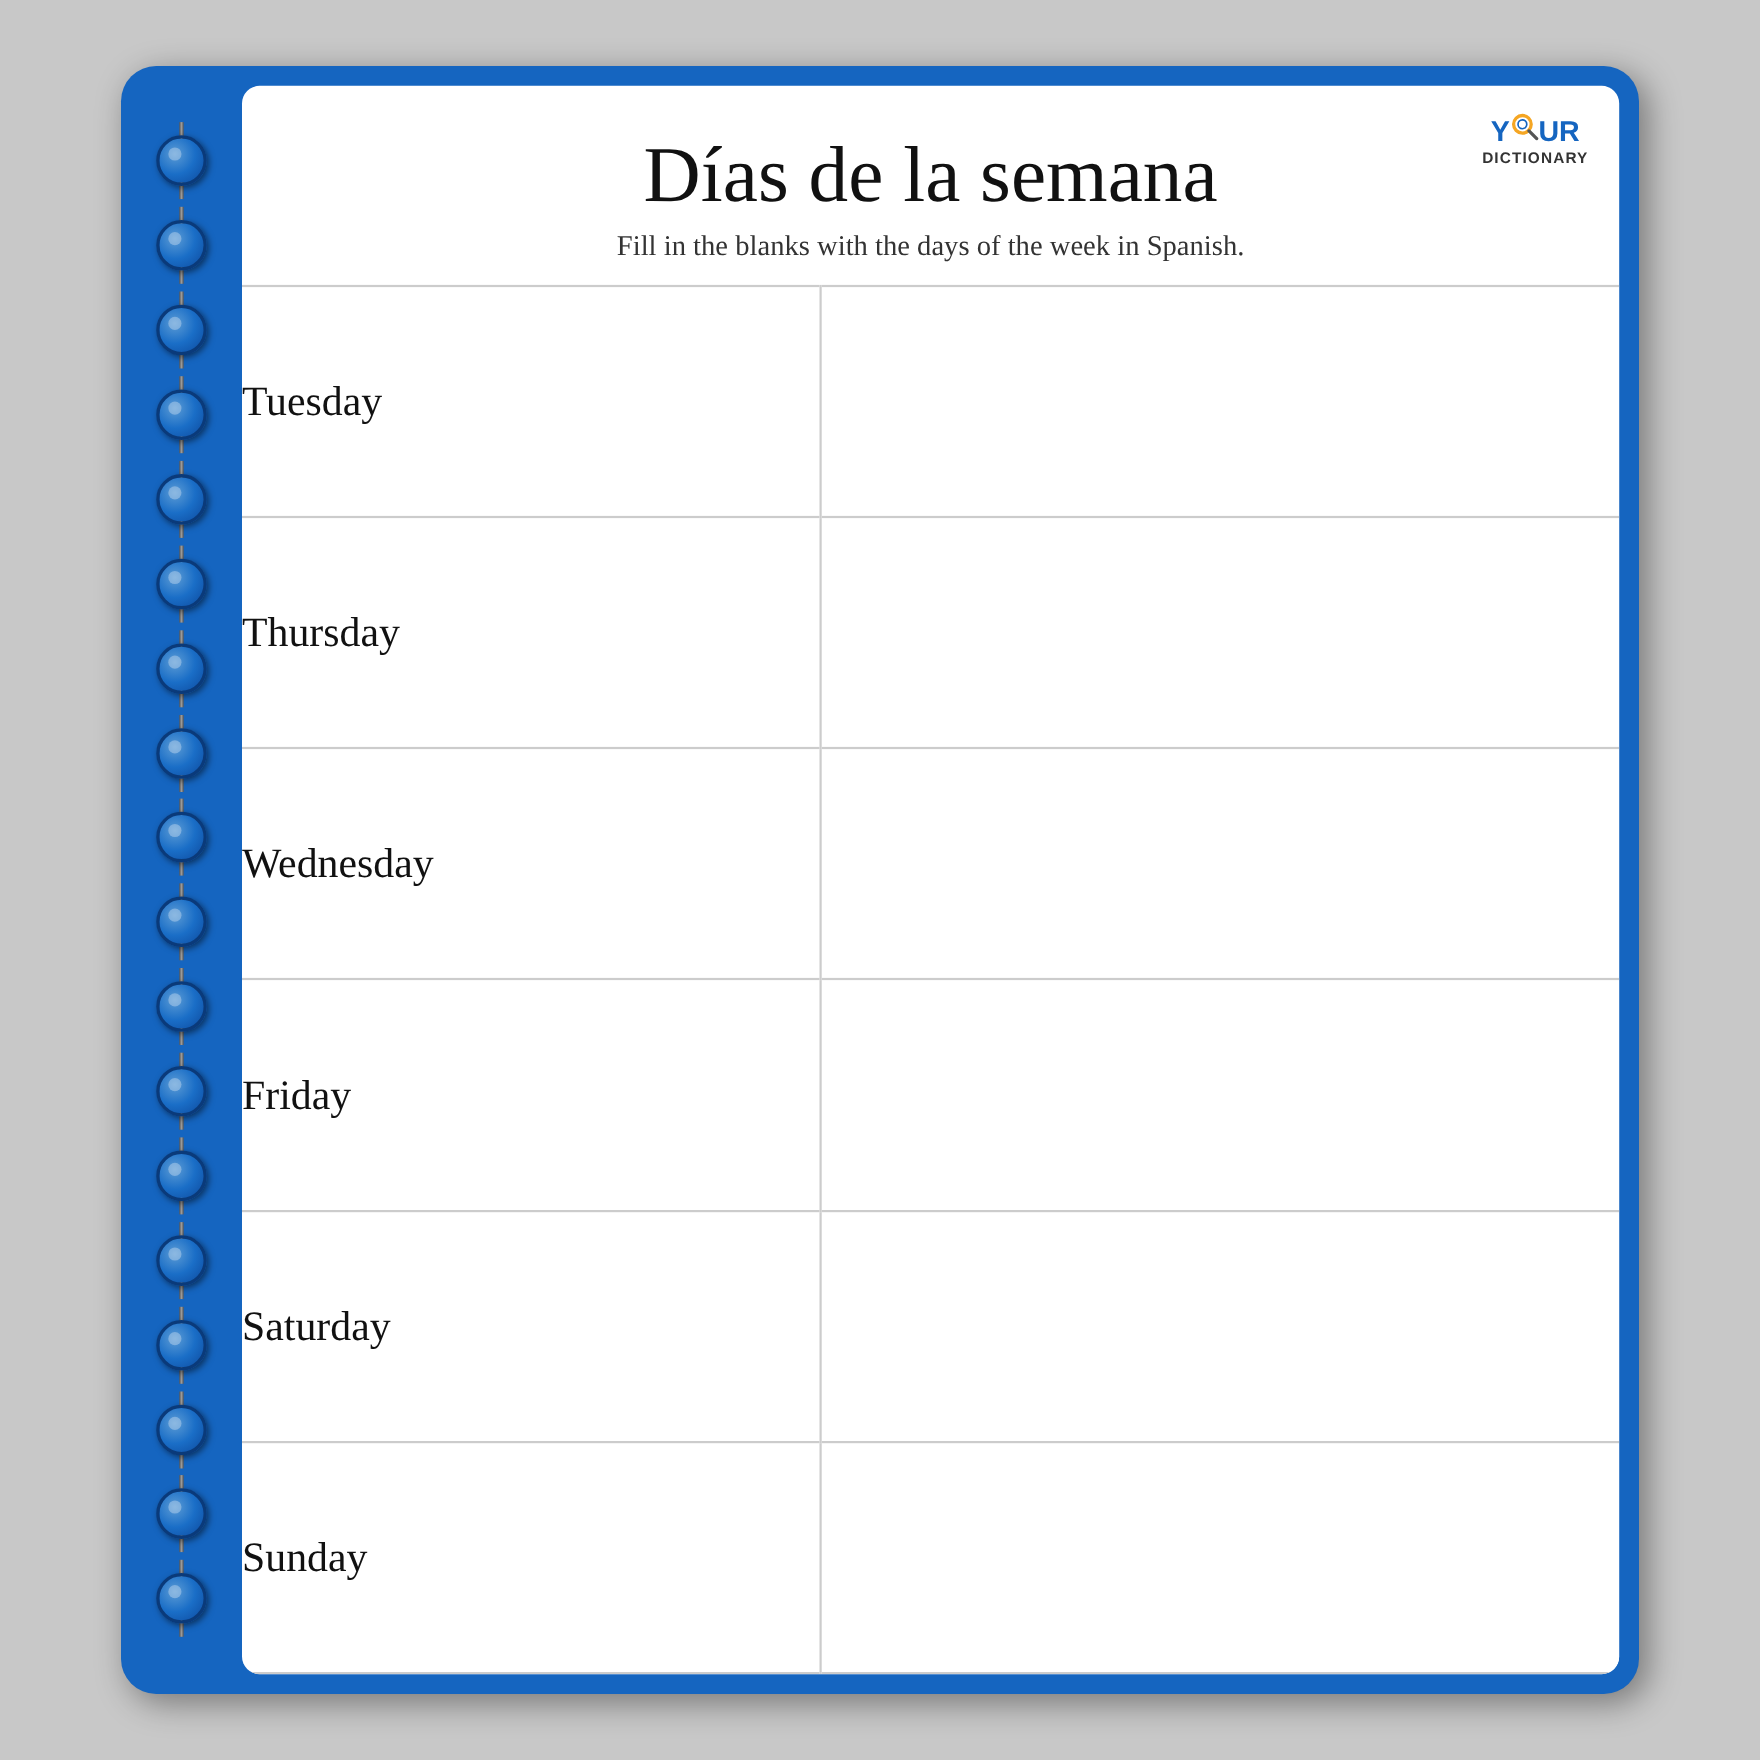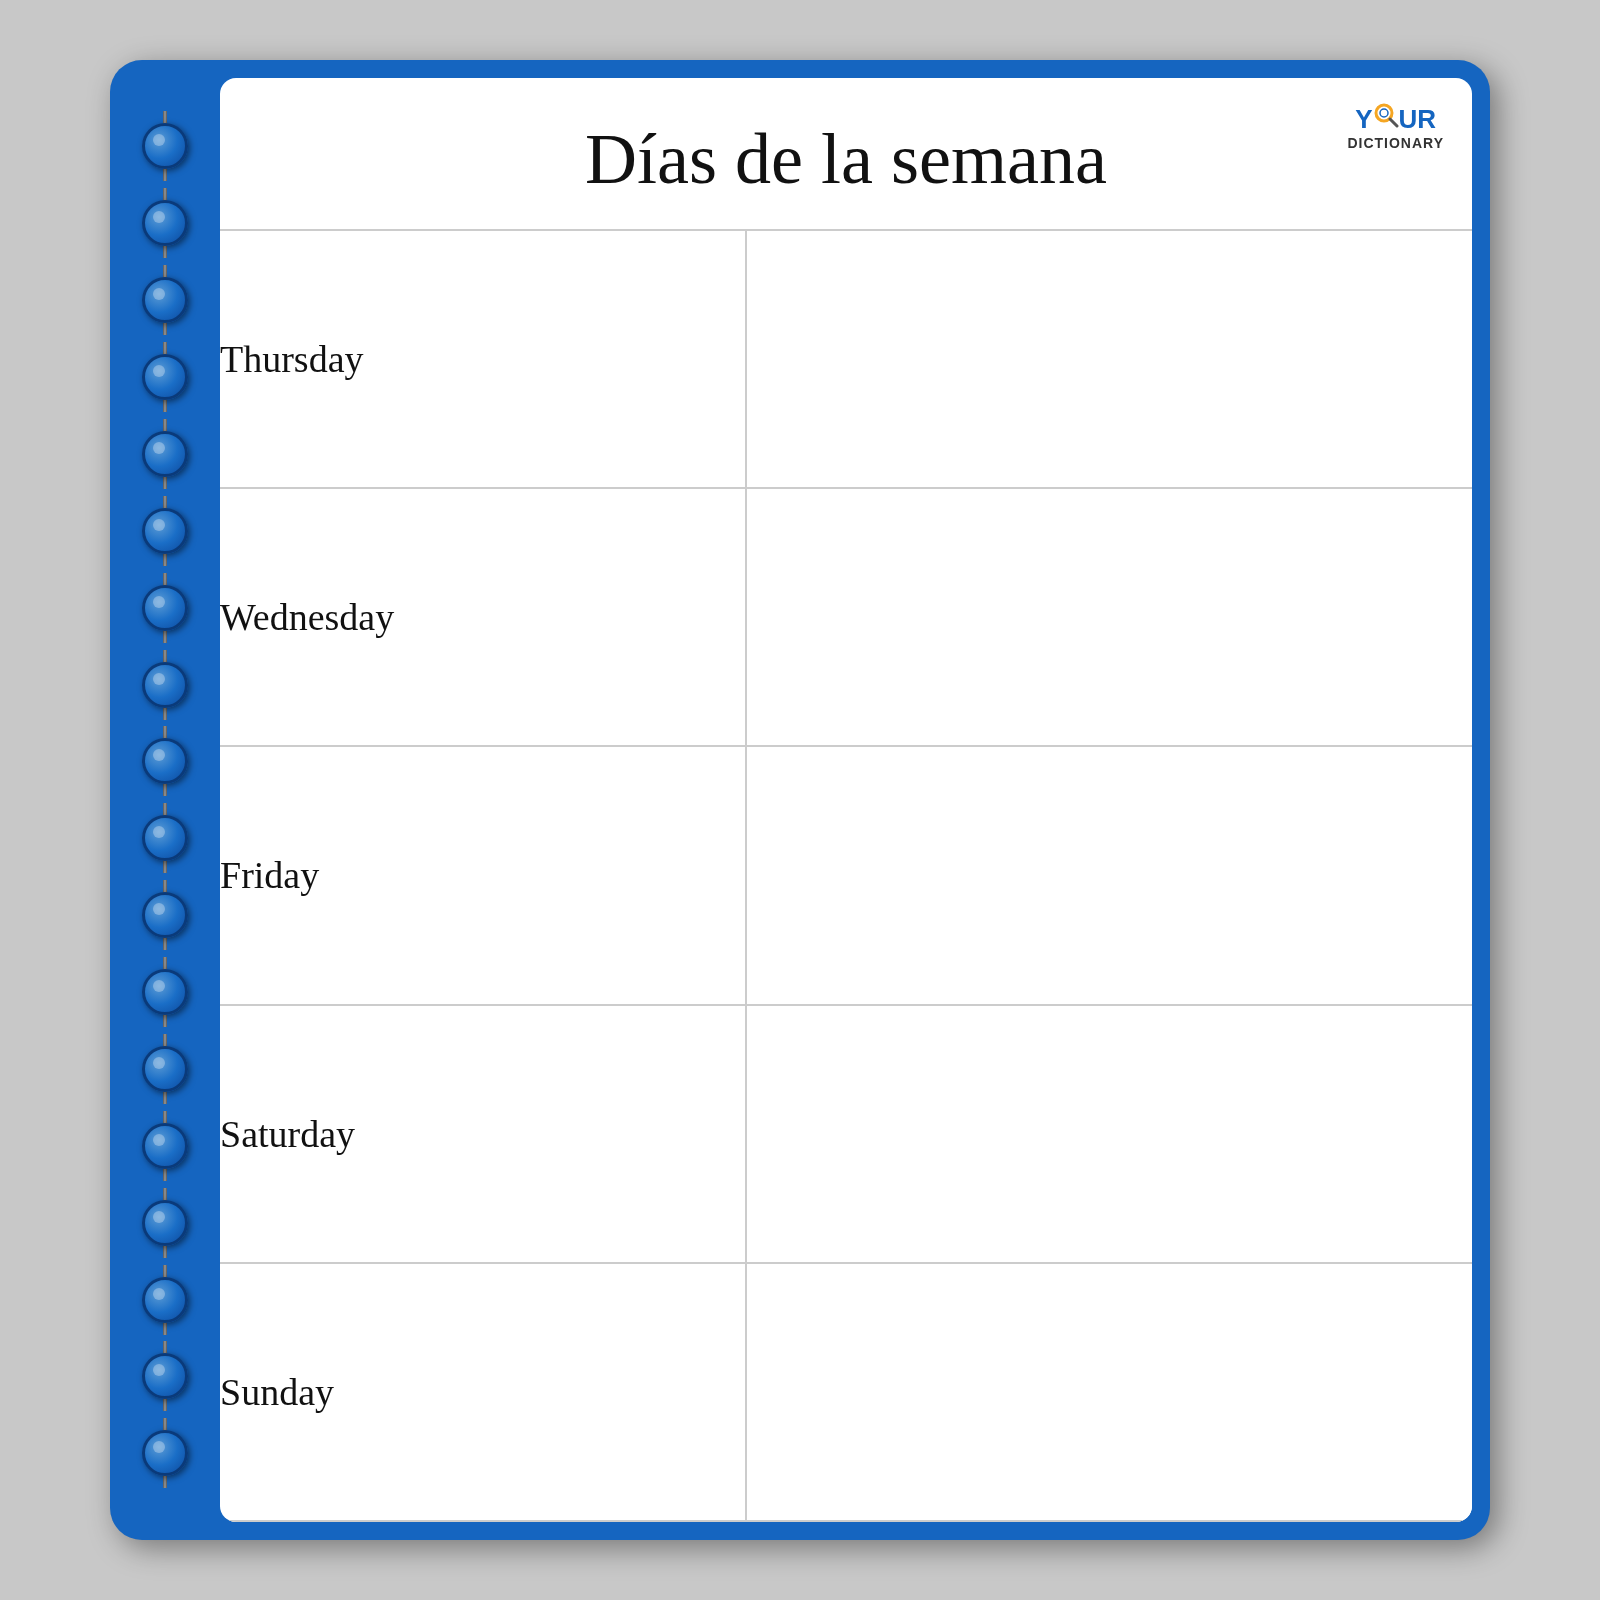--- a/index.html
+++ b/index.html
@@ -262,25 +262,30 @@
               <circle cx="11" cy="11" r="8" fill="none" stroke="#f5a623" stroke-width="3"></circle>
               <circle cx="11" cy="11" r="4" fill="none" stroke="#1565c0" stroke-width="1.5"></circle>
               <line x1="17" y1="17" x2="24" y2="24" stroke="#555" stroke-width="3" stroke-linecap="round"></line>
             </svg>
           </span><span style="color:#1565c0; font-size:26px; font-weight:900; font-family:Arial,sans-serif;margin-top:32px;">UR</span>
         </div>
         <span class="logo-dict">DICTIONARY</span>
       </div>
 
       <div class="title-spanish">Días de la semana</div>
+      <div class="subtitle">Fill in the blanks with the days of the week in Spanish.</div>
     </div>
 
     <table class="worksheet-table">
       <tbody id="days-tbody">
           <tr>
+            <td class="day-cell">Tuesday</td>
+            <td class="answer-cell"></td>
+          </tr>
+          <tr>
             <td class="day-cell">Thursday</td>
             <td class="answer-cell"></td>
           </tr>
           <tr>
             <td class="day-cell">Wednesday</td>
             <td class="answer-cell"></td>
           </tr>
           <tr>
             <td class="day-cell">Friday</td>
             <td class="answer-cell"></td>

